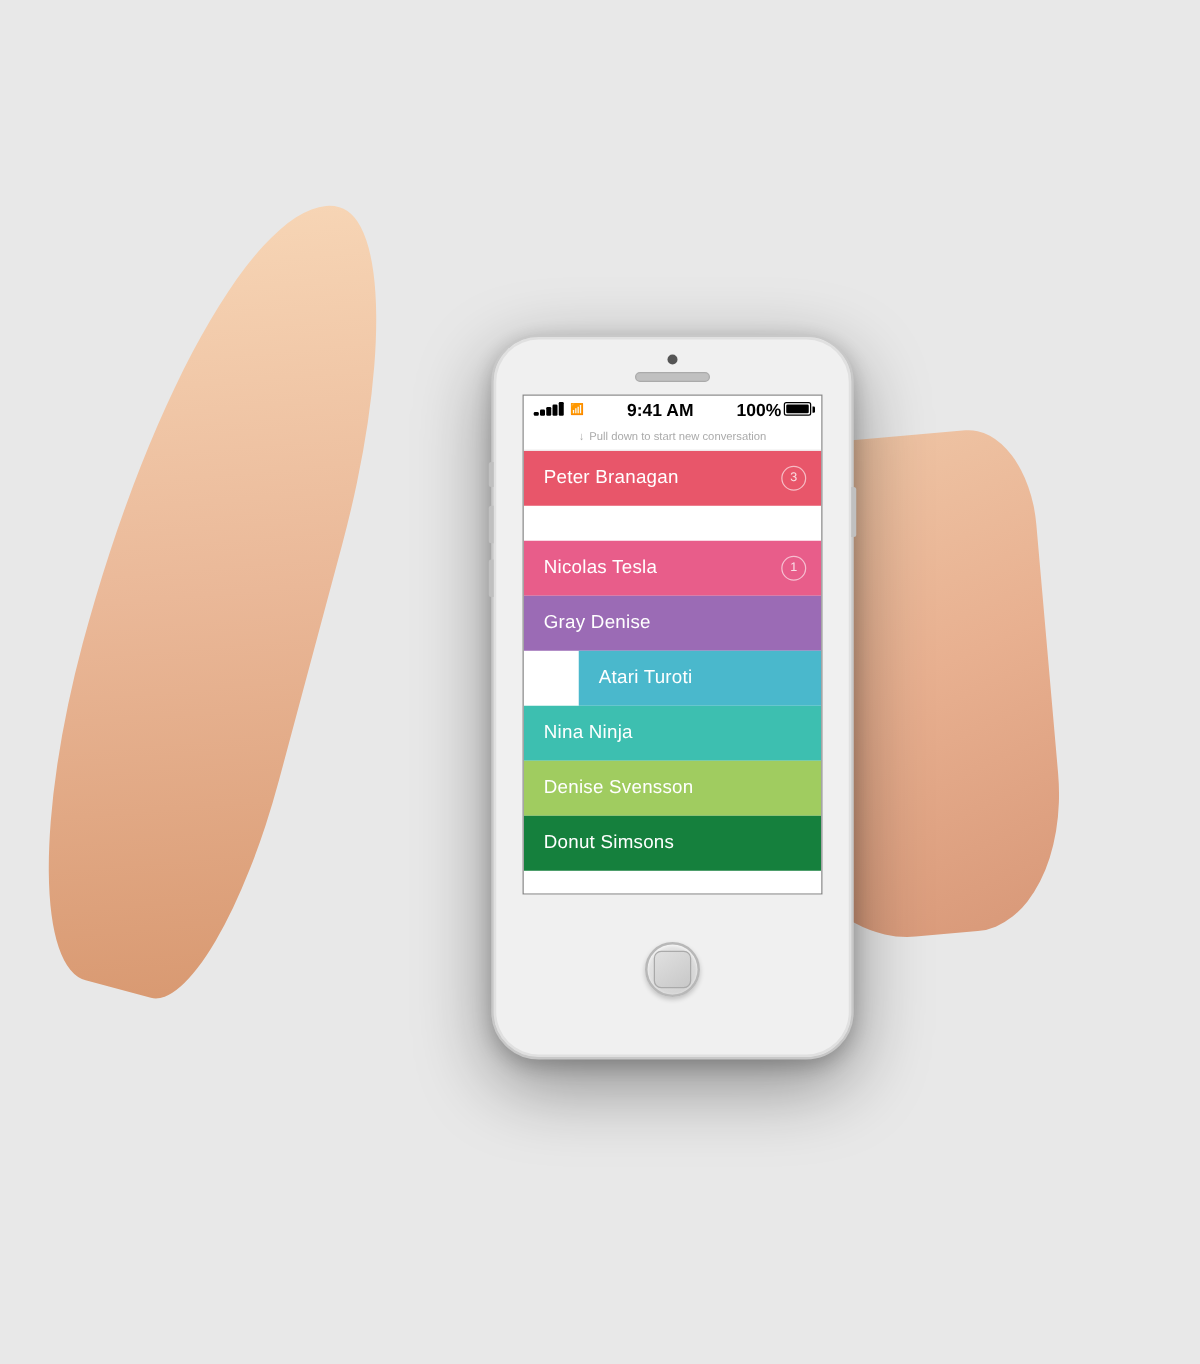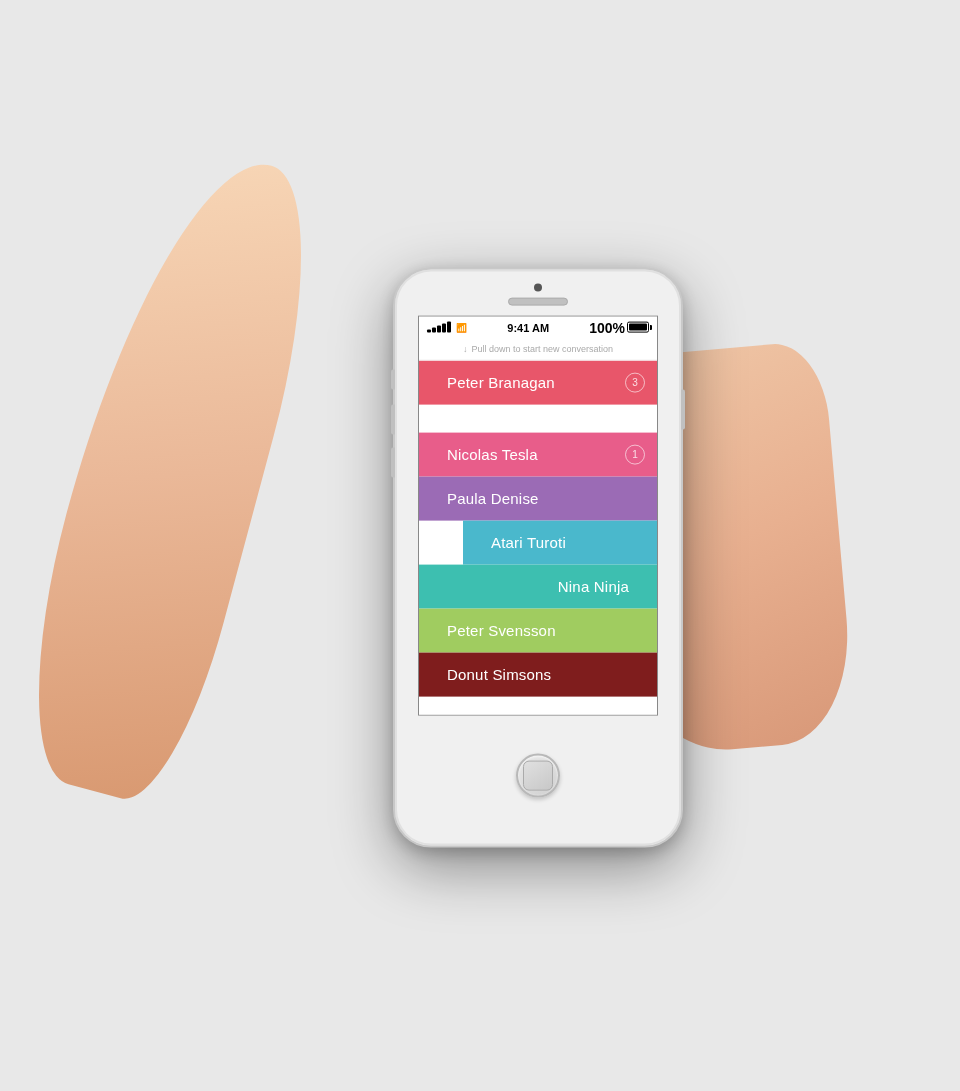--- a/index.html
+++ b/index.html
@@ -118,21 +118,21 @@
       background: #000;
       border-radius: 1px;
     }
 
     .wifi-icon {
       font-size: 9px;
       margin-left: 3px;
     }
 
     .status-time {
-      font-size: 11px;
+      font-size: 14px;
       font-weight: 600;
       color: #000;
     }
 
     .status-right {
       display: flex;
       align-items: center;
       gap: 2px;
       font-size: 14px;
     }
@@ -186,21 +186,21 @@
     
     .conversation-list {
       flex: 1;
       overflow: hidden;
     }
 
     .conv-item {
       height: 44px;
       display: flex;
       align-items: center;
-      padding: 0 28px;
+      padding: 0 16px;
       position: relative;
     }
 
     .conv-name {
       color: #fff;
       font-size: 15px;
       font-weight: 400;
       letter-spacing: 0.2px;
     }
 
@@ -370,32 +370,32 @@
         <div class="conversation-list" id="conv-list">
         <div class="conv-item" style="background: rgb(232, 86, 106);">
               <span class="conv-name">Peter Branagan</span>
               <div class="conv-badge">3</div>
             </div>
             <div class="conv-item" style="background: rgb(232, 93, 138); margin-top: 28px;">
               <span class="conv-name">Nicolas Tesla</span>
               <div class="conv-badge">1</div>
             </div>
             <div class="conv-item" style="background: rgb(155, 107, 181);">
-              <span class="conv-name">Paula Denise</span>
+              <span class="conv-name">Gray Denise</span>
             </div>
             <div class="conv-item" style="background: rgb(74, 184, 204); margin-left: 44px;">
               <span class="conv-name">Atari Turoti</span>
             </div>
-            <div class="conv-item" style="background: rgb(61, 191, 176); justify-content: flex-end;">
+            <div class="conv-item" style="background: rgb(61, 191, 176);">
               <span class="conv-name">Nina Ninja</span>
             </div>
             <div class="conv-item" style="background: rgb(160, 204, 96);">
-              <span class="conv-name">Peter Svensson</span>
-            </div>
-            <div class="conv-item" style="background: #7f1d1d;">
+              <span class="conv-name">Denise Svensson</span>
+            </div>
+            <div class="conv-item" style="background: #15803d;">
               <span class="conv-name">Donut Simsons</span>
             </div>
             <div class="white-space"></div>
           </div>
 
       </div>
 
       <div class="phone-bottom">
         <div class="home-button">
           <div class="home-inner"></div>

